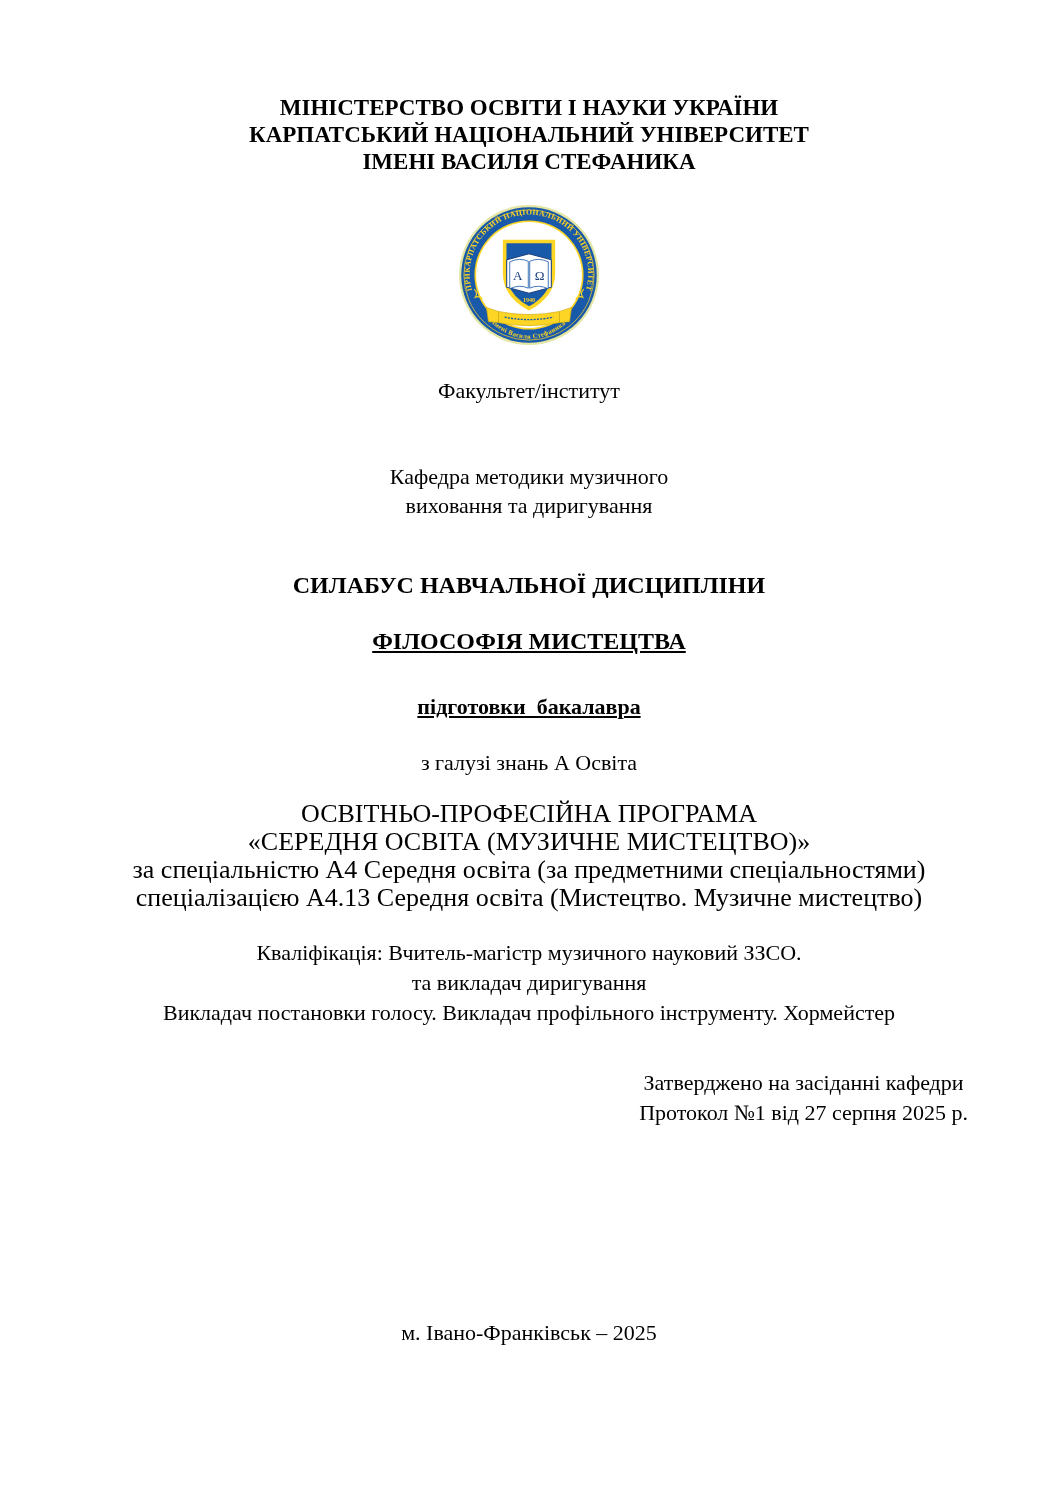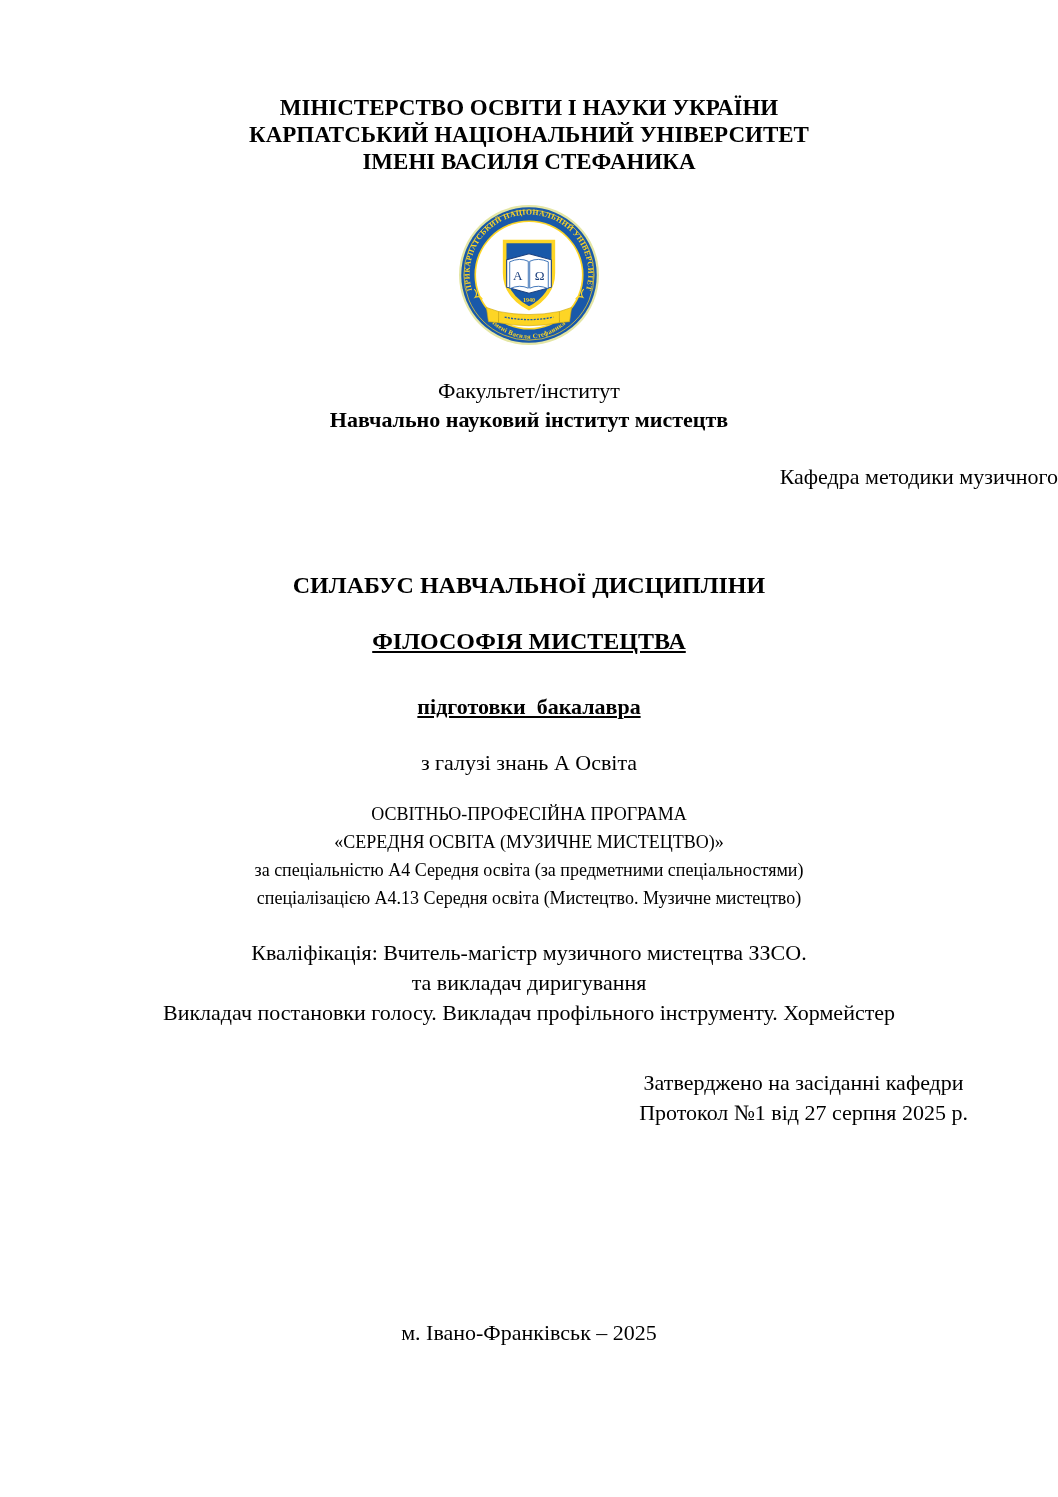--- a/index.html
+++ b/index.html
@@ -11,27 +11,27 @@
     color: #000000;
     overflow: hidden;
   }
   .abs { position: absolute; left: 0; right: 0; text-align: center; }
   .bold { font-weight: bold; }
 
   #header-block   { top: 94px;  font-size: 23px; font-weight: bold; line-height: 27px; }
   #logo-block     { position: absolute; top: 204px; left: 50%; transform: translateX(-50%);
                     width: 142px; height: 142px; }
   #faculty-block  { top: 376px; font-size: 22px; line-height: 29px; }
-  #dept-block     { top: 462px; font-size: 22px; line-height: 29px; text-align: right; }
+  #dept-block     { top: 462px; font-size: 22px; line-height: 29px; }
   #syllabus-title { top: 572px; font-size: 24px; font-weight: bold; }
   #discipline-title { top: 628px; font-size: 24px; font-weight: bold; text-decoration: underline; }
   #level-line     { top: 694px; font-size: 22px; font-weight: bold;
                     text-decoration: underline; white-space: pre-wrap; }
   #field-line     { top: 750px; font-size: 22px; }
-  #program-block  { top: 800px; font-size: 18px; line-height: 28px; }
+  #program-block  { top: 800px; font-size: 26px; line-height: 28px; }
   #qualification-block { top: 938px; font-size: 22px; line-height: 30px; }
   #approval-block { position: absolute; top: 1068px; right: 90px;
                     text-align: center; font-size: 22px; line-height: 30px; margin-left: 36px; }
   #city-line      { top: 1320px; font-size: 22px; }
 
   .arc-text   { font-family: "Liberation Serif", "DejaVu Serif", serif; font-weight: bold; }
   .book-letter{ font-family: "Liberation Serif", "DejaVu Serif", serif; }
 </style>
 </head>
 <body>
@@ -87,44 +87,44 @@
         <path d="M 40 106 L 28 102 L 30 116 L 40 117 Z" style="fill:var(--logo-yellow,#fdd525);stroke:#caa60e;stroke-width:0.6"></path>
         <path d="M 100 106 L 112 102 L 110 116 L 100 117 Z" style="fill:var(--logo-yellow,#fdd525);stroke:#caa60e;stroke-width:0.6"></path>
         <path d="M 40 106 Q 70 112 100 106 L 100 117 Q 70 123 40 117 Z" style="fill:var(--logo-yellow,#fdd525);stroke:#caa60e;stroke-width:0.6"></path>
         <path d="M 46 111.5 Q 70 116.5 94 111.5" style="fill:none;stroke:var(--logo-blue,#1959a9);stroke-width:1.3;stroke-dasharray:2 1.2"></path>
       </g>
     </svg>
   </div>
 
   <div id="faculty-block" class="abs">
     <div>Факультет/інститут</div>
-    <div class="bold">Навчально науковий інститут мистецтв</div>
   </div>
 
   <div id="dept-block" class="abs">
     <div>Кафедра методики музичного</div>
+    <div>виховання та диригування</div>
   </div>
 
   <div id="syllabus-title" class="abs">СИЛАБУС НАВЧАЛЬНОЇ ДИСЦИПЛІНИ</div>
 
   <div id="discipline-title" class="abs">ФІЛОСОФІЯ МИСТЕЦТВА</div>
 
   <div id="level-line" class="abs">підготовки  бакалавра</div>
 
   <div id="field-line" class="abs">з галузі знань А Освіта</div>
 
   <div id="program-block" class="abs">
     <div>ОСВІТНЬО-ПРОФЕСІЙНА ПРОГРАМА</div>
     <div>«СЕРЕДНЯ ОСВІТА (МУЗИЧНЕ МИСТЕЦТВО)»</div>
     <div>за спеціальністю А4 Середня освіта (за предметними спеціальностями)</div>
     <div>спеціалізацією А4.13 Середня освіта (Мистецтво. Музичне мистецтво)</div>
   </div>
 
   <div id="qualification-block" class="abs">
-    <div>Кваліфікація: Вчитель-магістр музичного мистецтва ЗЗСО.</div>
+    <div>Кваліфікація: Вчитель-магістр музичного науковий ЗЗСО.</div>
     <div>та викладач диригування</div>
     <div>Викладач постановки голосу. Викладач профільного інструменту. Хормейстер</div>
   </div>
 
   <div id="approval-block">
     <div>Затверджено на засіданні кафедри</div>
     <div>Протокол №1 від 27 серпня 2025 р.</div>
   </div>
 
   <div id="city-line" class="abs">м. Івано-Франківськ – 2025</div>

